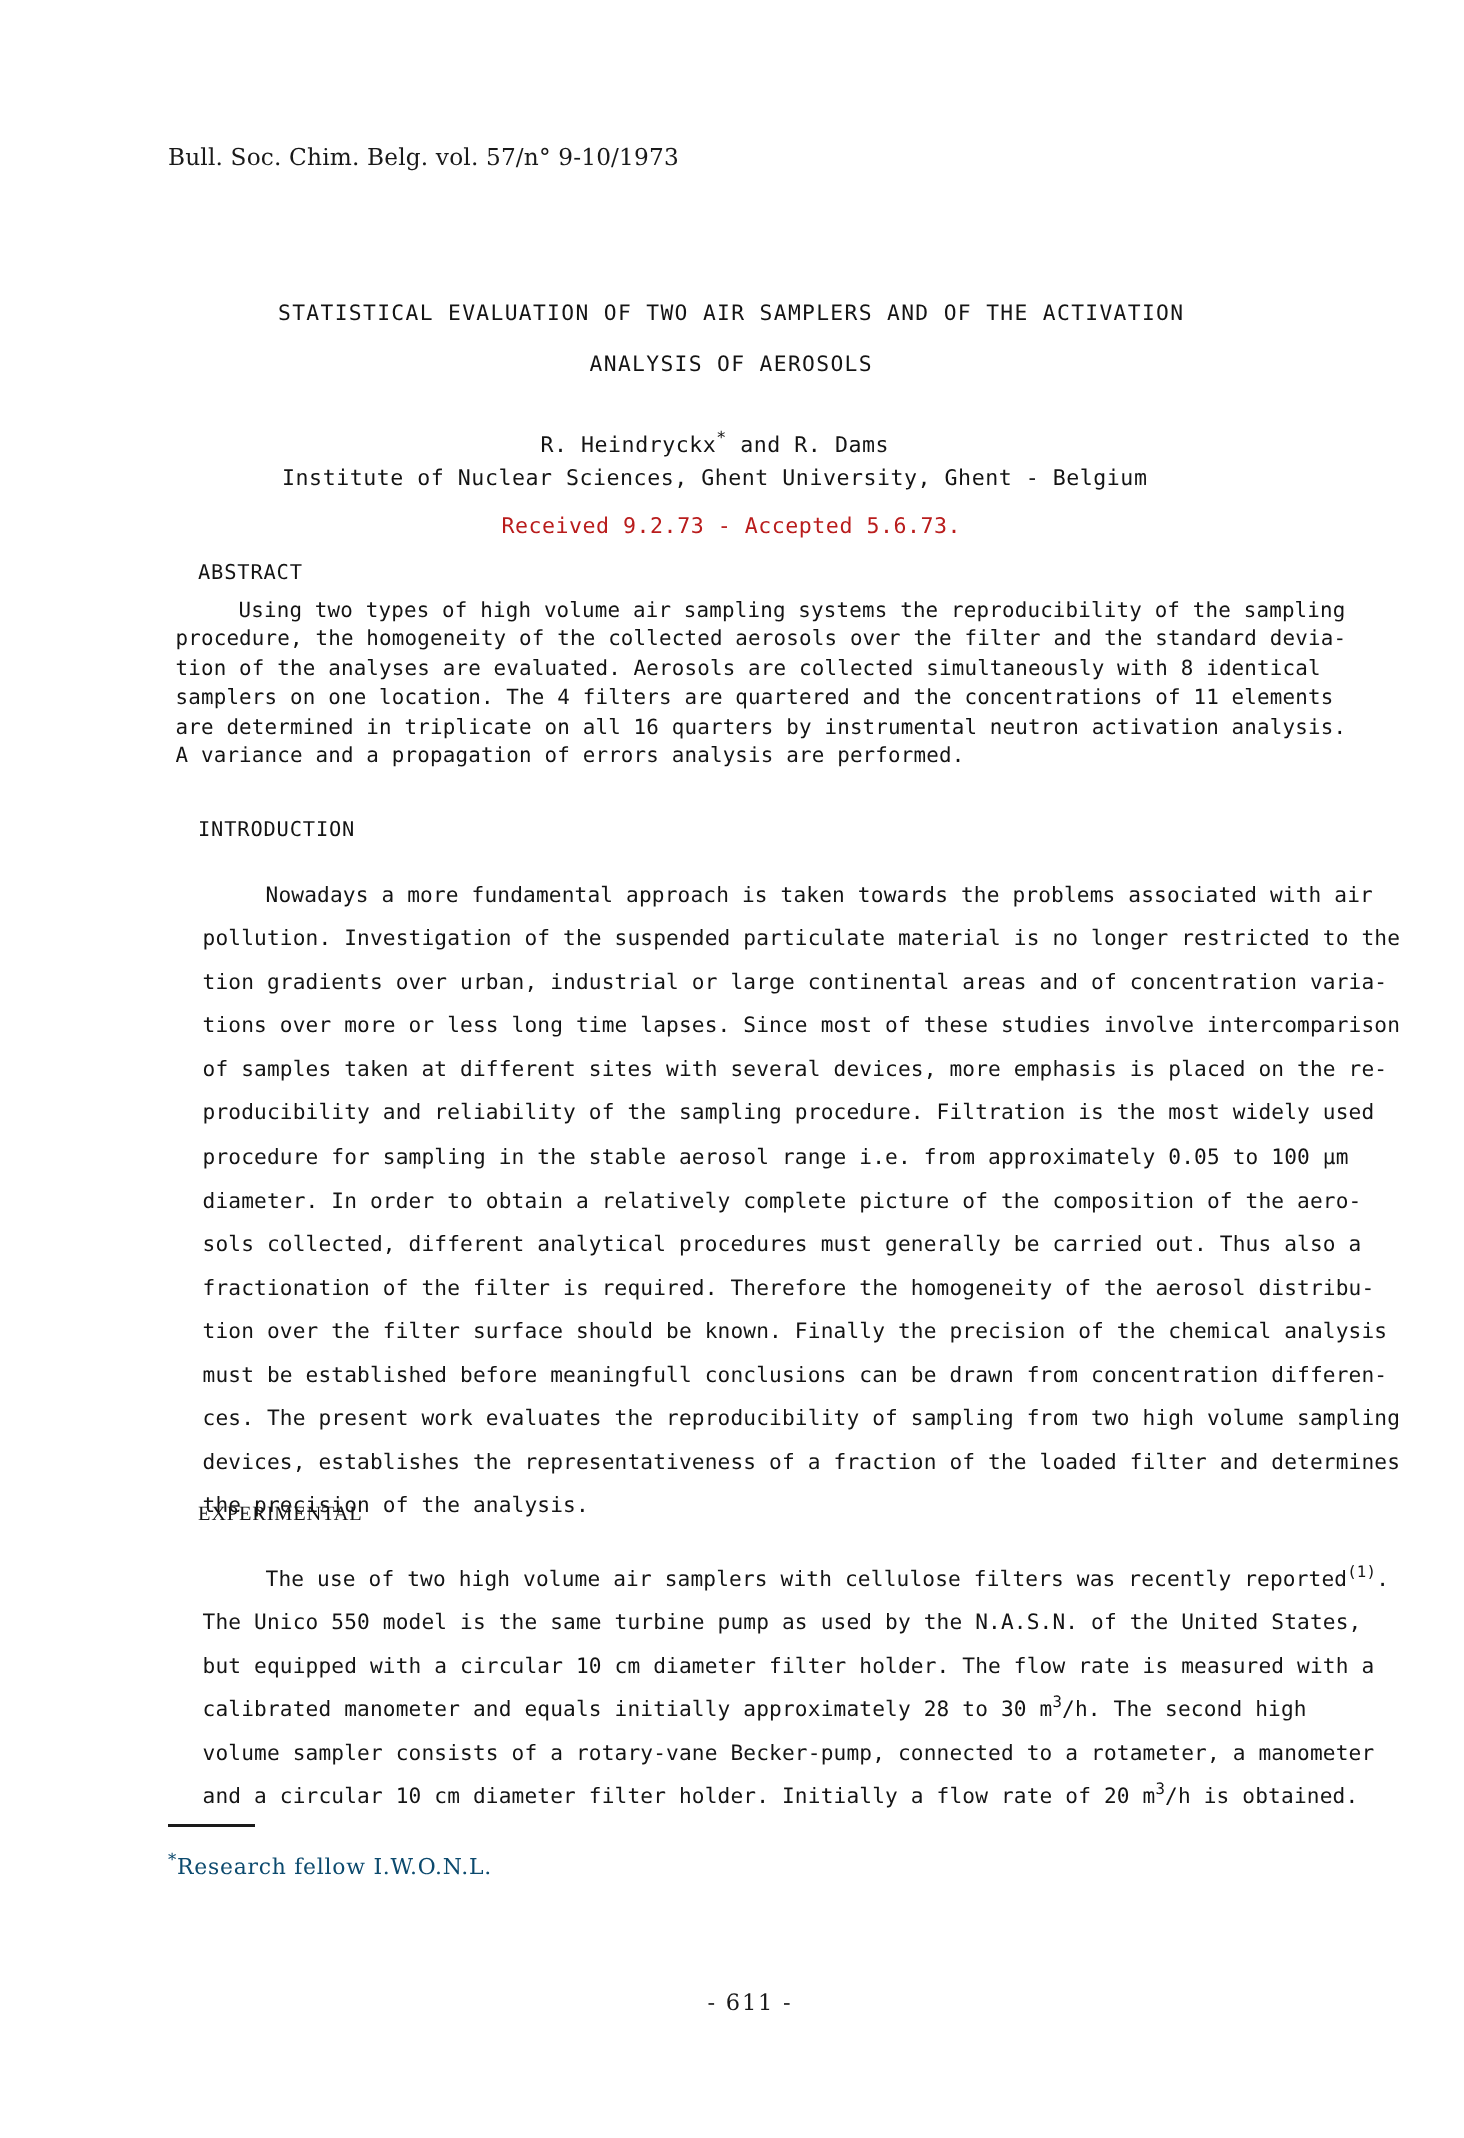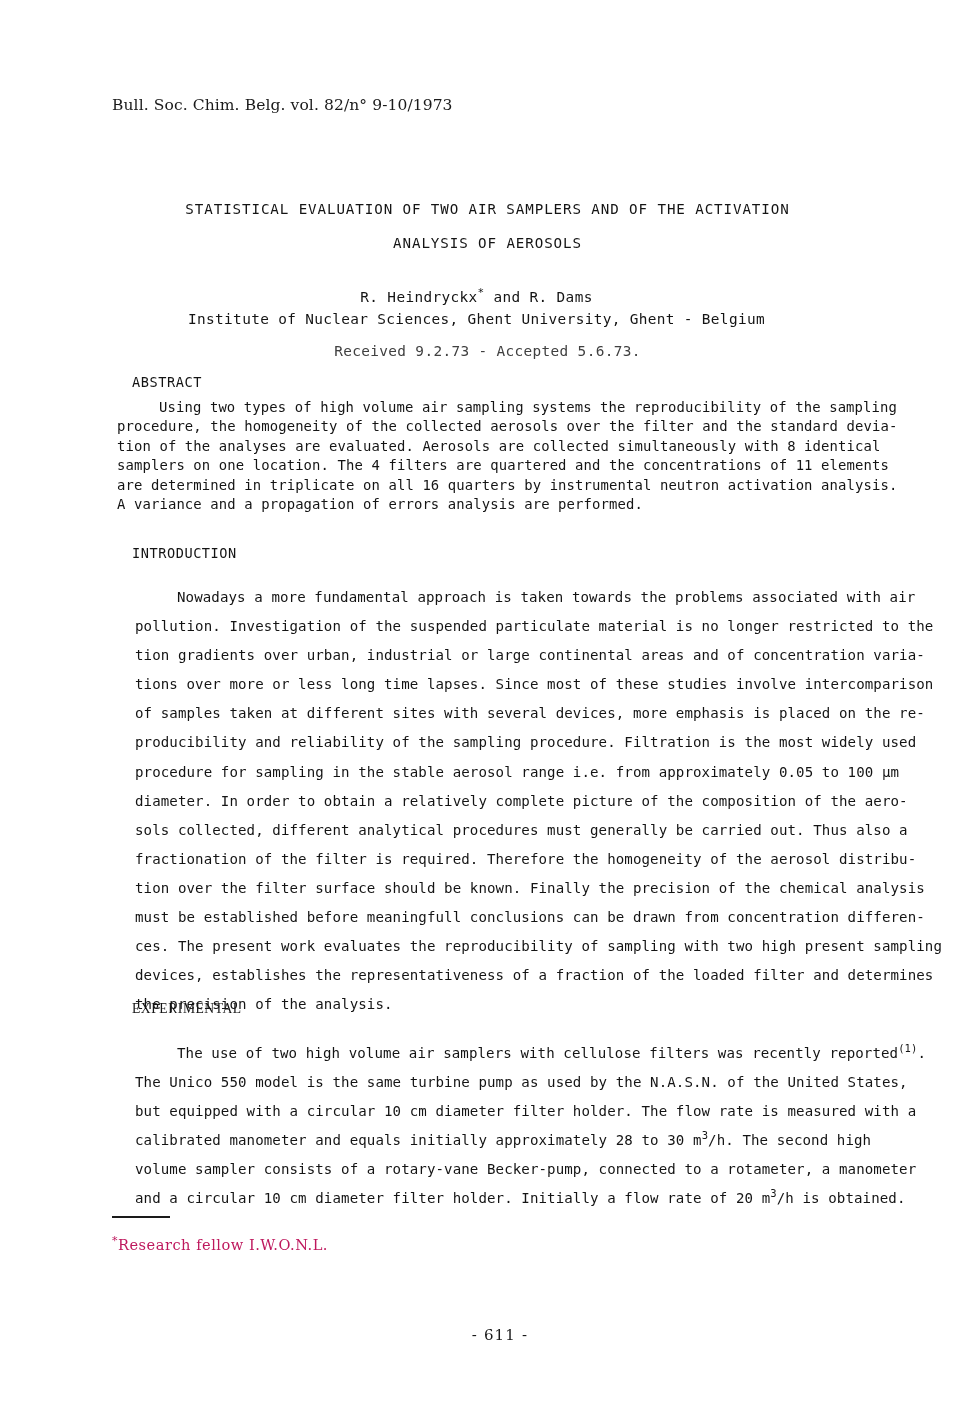--- a/index.html
+++ b/index.html
@@ -72,21 +72,21 @@
   }
 
   .received-line {
     position: absolute;
     left: 117px;
     top: 343px;
     width: 741px;
     text-align: center;
     font-size: 14.4px;
     letter-spacing: 0.35px;
-    color: #404040;
+    color: #b91c1c;
   }
 
   
   .section-heading {
     position: absolute;
     left: 132px;
     font-size: 13.6px;
     letter-spacing: 0.55px;
     color: #141414;
     white-space: nowrap;
@@ -145,21 +145,21 @@
     height: 2px;
     background: #1a1a1a;
   }
   .footnote {
     position: absolute;
     left: 112px;
     top: 1236px;
     font-family: "DejaVu Serif", "Liberation Serif", serif;
     font-size: 14.6px;
     letter-spacing: 0.5px;
-    color: #be185d;
+    color: #0c4a6e;
     white-space: nowrap;
   }
   .footnote sup {
     font-size: 11px;
     vertical-align: super;
     line-height: 0;
   }
 
   
   .page-number {
@@ -173,21 +173,21 @@
     letter-spacing: 1.2px;
     color: #1a1a1a;
     padding-left: 12px;
   }
 </style>
 </head>
 <body>
 
 <div class="page">
 
-  <div class="journal-header">Bull. Soc. Chim. Belg. vol. 82/n° 9-10/1973</div>
+  <div class="journal-header">Bull. Soc. Chim. Belg. vol. 57/n° 9-10/1973</div>
 
   <div class="title-block">
     <div class="title-line">STATISTICAL EVALUATION OF TWO AIR SAMPLERS AND OF THE ACTIVATION</div>
     <div class="title-line">ANALYSIS OF AEROSOLS</div>
   </div>
 
   <div class="authors-block">
     <div class="author-line"><span>R. Heindryckx</span><sup class="star">*</sup><span> and  R. Dams</span></div>
     <div class="affiliation-line">Institute of Nuclear Sciences, Ghent University, Ghent - Belgium</div>
   </div>
@@ -213,21 +213,21 @@
     <span class="ln">tion gradients over urban, industrial or large continental areas and of concentration varia-</span>
     <span class="ln">tions over more or less long time lapses. Since most of these studies involve intercomparison</span>
     <span class="ln">of samples taken at different sites with several devices, more emphasis is placed on the re-</span>
     <span class="ln">producibility and reliability of the sampling procedure. Filtration is the most widely used</span>
     <span class="ln">procedure for sampling in the stable aerosol range i.e. from approximately 0.05 to 100 µm</span>
     <span class="ln">diameter. In order to obtain a relatively complete picture of the composition of the aero-</span>
     <span class="ln">sols collected, different analytical procedures must generally be carried out. Thus also a</span>
     <span class="ln">fractionation of the filter is required. Therefore the homogeneity of the aerosol distribu-</span>
     <span class="ln">tion over the filter surface should be known. Finally the precision of the chemical analysis</span>
     <span class="ln">must be established before meaningfull conclusions can be drawn from concentration differen-</span>
-    <span class="ln">ces. The present work evaluates the reproducibility of sampling with two high present sampling</span>
+    <span class="ln">ces. The present work evaluates the reproducibility of sampling from two high volume sampling</span>
     <span class="ln">devices, establishes the representativeness of a fraction of the loaded filter and determines</span>
     <span class="ln">the precision of the analysis.</span>
   </div>
 
   <div class="section-heading" id="heading-experimental">EXPERIMENTAL</div>
 
   <div class="body-block" id="experimental-body">
     <span class="ln"><span class="indent"></span><span>The use of two high volume air samplers with cellulose filters was recently reported</span><sup>(1)</sup><span>.</span></span>
     <span class="ln">The Unico 550 model is the same turbine pump as used by the N.A.S.N. of the United States,</span>
     <span class="ln">but equipped with a circular 10 cm diameter filter holder. The flow rate is measured with a</span>

